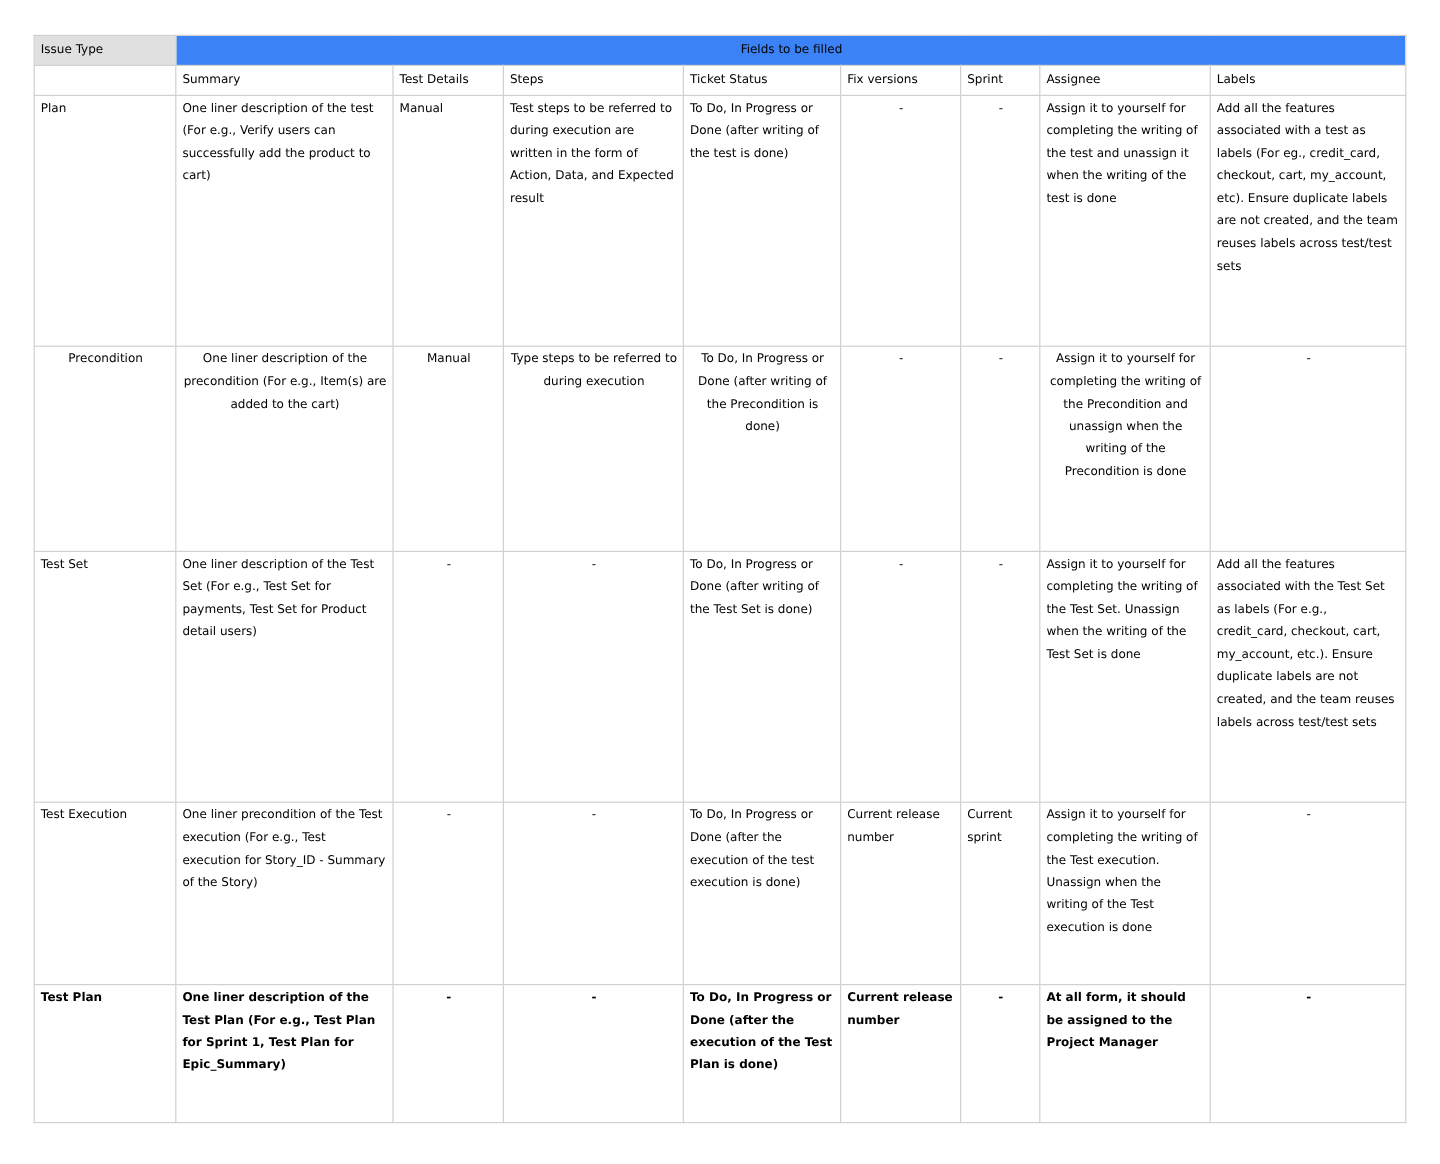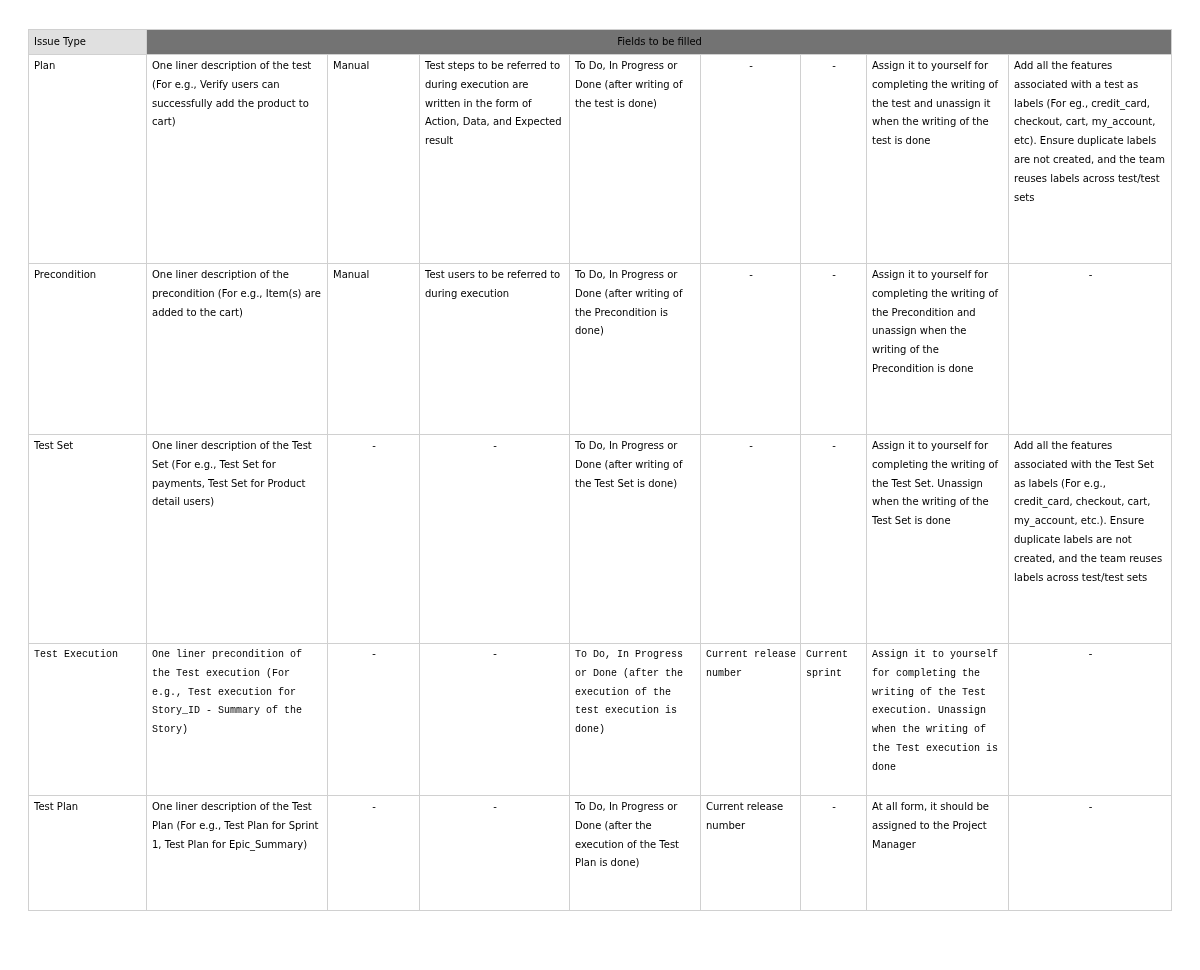--- a/index.html
+++ b/index.html
@@ -39,21 +39,21 @@
   
   .banner-issue {
     background: #e0e0e0;
     font-weight: bold;
     font-size: 14.6px;
     height: 20px;
     vertical-align: middle !important;
     padding-top: 2px !important;
   }
   .banner-fields {
-    background: #737373;
+    background: #3b82f6;
     font-weight: bold;
     font-size: 14.6px;
     text-align: center !important;
     vertical-align: middle !important;
     padding-top: 2px !important;
   }
   
   .subhead {
     font-weight: bold;
     height: 20px;
@@ -75,24 +75,24 @@
   col.c-testdet    { width: 92px; }
   col.c-steps      { width: 150px; }
   col.c-ticket     { width: 131px; }
   col.c-fix        { width: 100px; }
   col.c-sprint     { width: 66px; }
   col.c-assignee   { width: 142px; }
   col.c-labels     { width: 163px; }
 
   
   tr.r-test    td { height: 204px; }
-  tr.r-pre     td { height: 166px; }
+  tr.r-pre     td { height: 166px; text-align: center; }
   tr.r-tset    td { height: 204px; }
-  tr.r-texec   td { height: 147px; font-family: Liberation Mono, monospace; }
-  tr.r-tplan   td { height: 110px; }
+  tr.r-texec   td { height: 147px; }
+  tr.r-tplan   td { height: 110px; font-weight: bold; }
 </style>
 </head>
 <body>
 
 <div class="sheet">
   <table class="grid">
     <colgroup>
       <col class="c-issue">
       <col class="c-summary">
       <col class="c-testdet">
@@ -101,38 +101,49 @@
       <col class="c-fix">
       <col class="c-sprint">
       <col class="c-assignee">
       <col class="c-labels">
     </colgroup>
     <tbody>
       <tr>
         <td class="banner-issue">Issue Type</td>
         <td class="banner-fields" colspan="8">Fields to be filled</td>
       </tr>
+      <tr>
+        <td class="subhead subhead-blank"></td>
+        <td class="subhead">Summary</td>
+        <td class="subhead">Test Details</td>
+        <td class="subhead">Steps</td>
+        <td class="subhead">Ticket Status</td>
+        <td class="subhead">Fix versions</td>
+        <td class="subhead">Sprint</td>
+        <td class="subhead">Assignee</td>
+        <td class="subhead">Labels</td>
+      </tr>
 
       <tr class="r-test">
         <td class="rowlabel">Plan</td>
         <td>One liner description of the test (For e.g., Verify users can successfully add the product to cart)</td>
         <td>Manual</td>
         <td>Test steps to be referred to during execution are written in the form of Action, Data, and Expected result</td>
         <td>To Do, In Progress or Done (after writing of the test is done)</td>
         <td class="dash">-</td>
         <td class="dash">-</td>
         <td>Assign it to yourself for completing the writing of the test and unassign it when the writing of the test is done</td>
         <td>Add all the features associated with a test as labels (For eg., credit_card, checkout, cart, my_account, etc). Ensure duplicate labels are not created, and the team reuses labels across test/test sets</td>
       </tr>
 
       <tr class="r-pre">
         <td class="rowlabel">Precondition</td>
         <td>One liner description of the precondition (For e.g., Item(s) are added to the cart)</td>
         <td>Manual</td>
-        <td>Test users to be referred to during execution</td>
+        <td>Type steps to be referred to during execution</td>
         <td>To Do, In Progress or Done (after writing of the Precondition is done)</td>
         <td class="dash">-</td>
         <td class="dash">-</td>
         <td>Assign it to yourself for completing the writing of the Precondition and unassign when the writing of the Precondition is done</td>
         <td class="dash">-</td>
       </tr>
 
       <tr class="r-tset">
         <td class="rowlabel">Test Set</td>
         <td>One liner description of the Test Set (For e.g., Test Set for payments, Test Set for Product detail users)</td>

